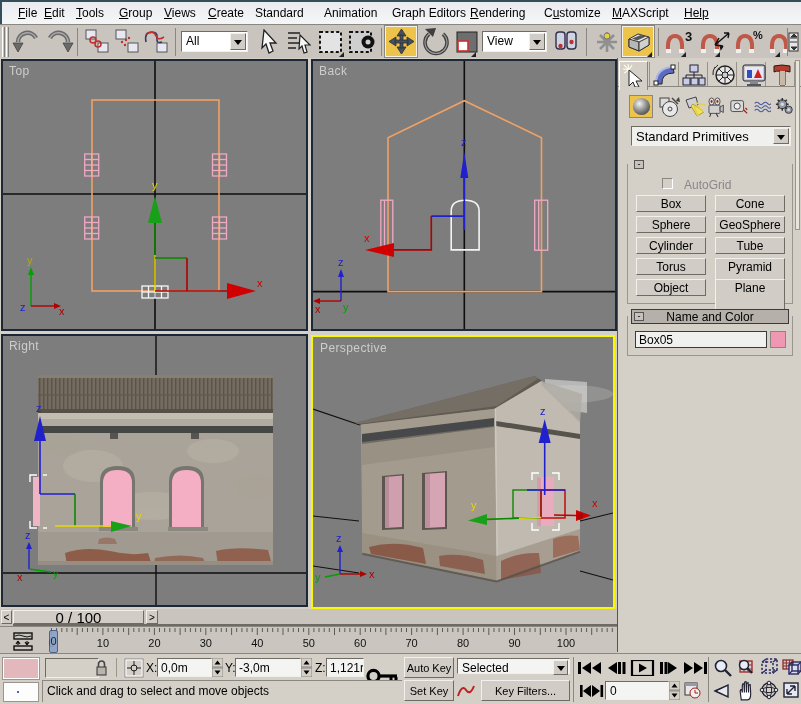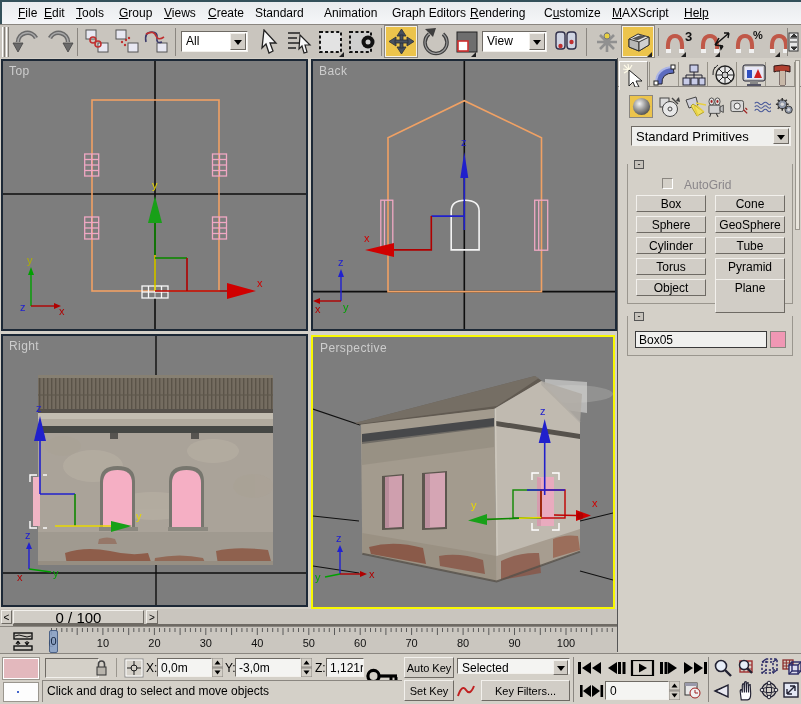--- a/index.html
+++ b/index.html
@@ -563,20 +563,21 @@
   <div class="btn" style="left:18px;top:158px;width:70px;height:17px;line-height:16px;">Sphere</div>
   <div class="btn" style="left:97px;top:158px;width:70px;height:17px;line-height:16px;">GeoSphere</div>
   <div class="btn" style="left:18px;top:179px;width:70px;height:17px;line-height:16px;">Cylinder</div>
   <div class="btn" style="left:97px;top:179px;width:70px;height:17px;line-height:16px;">Tube</div>
   <div class="btn" style="left:18px;top:200px;width:70px;height:17px;line-height:16px;">Torus</div>
   <div class="btn" style="left:97px;top:200px;width:70px;height:25px;line-height:16px;">Pyramid</div>
   <div class="btn" style="left:18px;top:221px;width:70px;height:17px;line-height:16px;">Object</div>
   <div class="btn" style="left:97px;top:221px;width:70px;height:34px;line-height:16px;">Plane</div>
 
   <div class="abs" style="left:9px;top:258px;width:166px;height:40px;border:1px solid #9a968e;border-top:none;"></div>
+  <div class="abs" style="left:13px;top:251px;width:158px;height:15px;background:#b5b1aa;border:1px solid #3a3a3a;color:#000;text-align:center;font-size:12px;line-height:14px;">Name and Color</div>
   <div class="abs" style="left:16px;top:254px;width:10px;height:9px;background:#c6c2bb;border:1px solid #555;font-size:9px;line-height:7px;text-align:center;">-</div>
   <div class="abs" style="left:17px;top:273px;width:132px;height:17px;background:#f0f0ee;border:1px solid #3a3a3a;font-size:12px;padding:1px 0 0 3px;">Box05</div>
   <div class="abs" style="left:152px;top:273px;width:16px;height:17px;background:#f097b4;border:1px solid #8a8680;"></div>
 
   <div class="abs" style="left:177px;top:2px;width:5px;height:170px;background:#e8e4dc;border:1px solid #9a968e;"></div>
 </div>
 
 <div class="abs" style="left:0;top:609px;width:617px;height:17px;background:#c9c5be;">
   <div class="btn" style="left:1px;top:1px;width:11px;height:14px;font-size:10px;line-height:13px;">&lt;</div>
   <div class="btn" style="left:13px;top:1px;width:131px;height:14px;font-size:15px;line-height:14px;">0 / 100</div>

